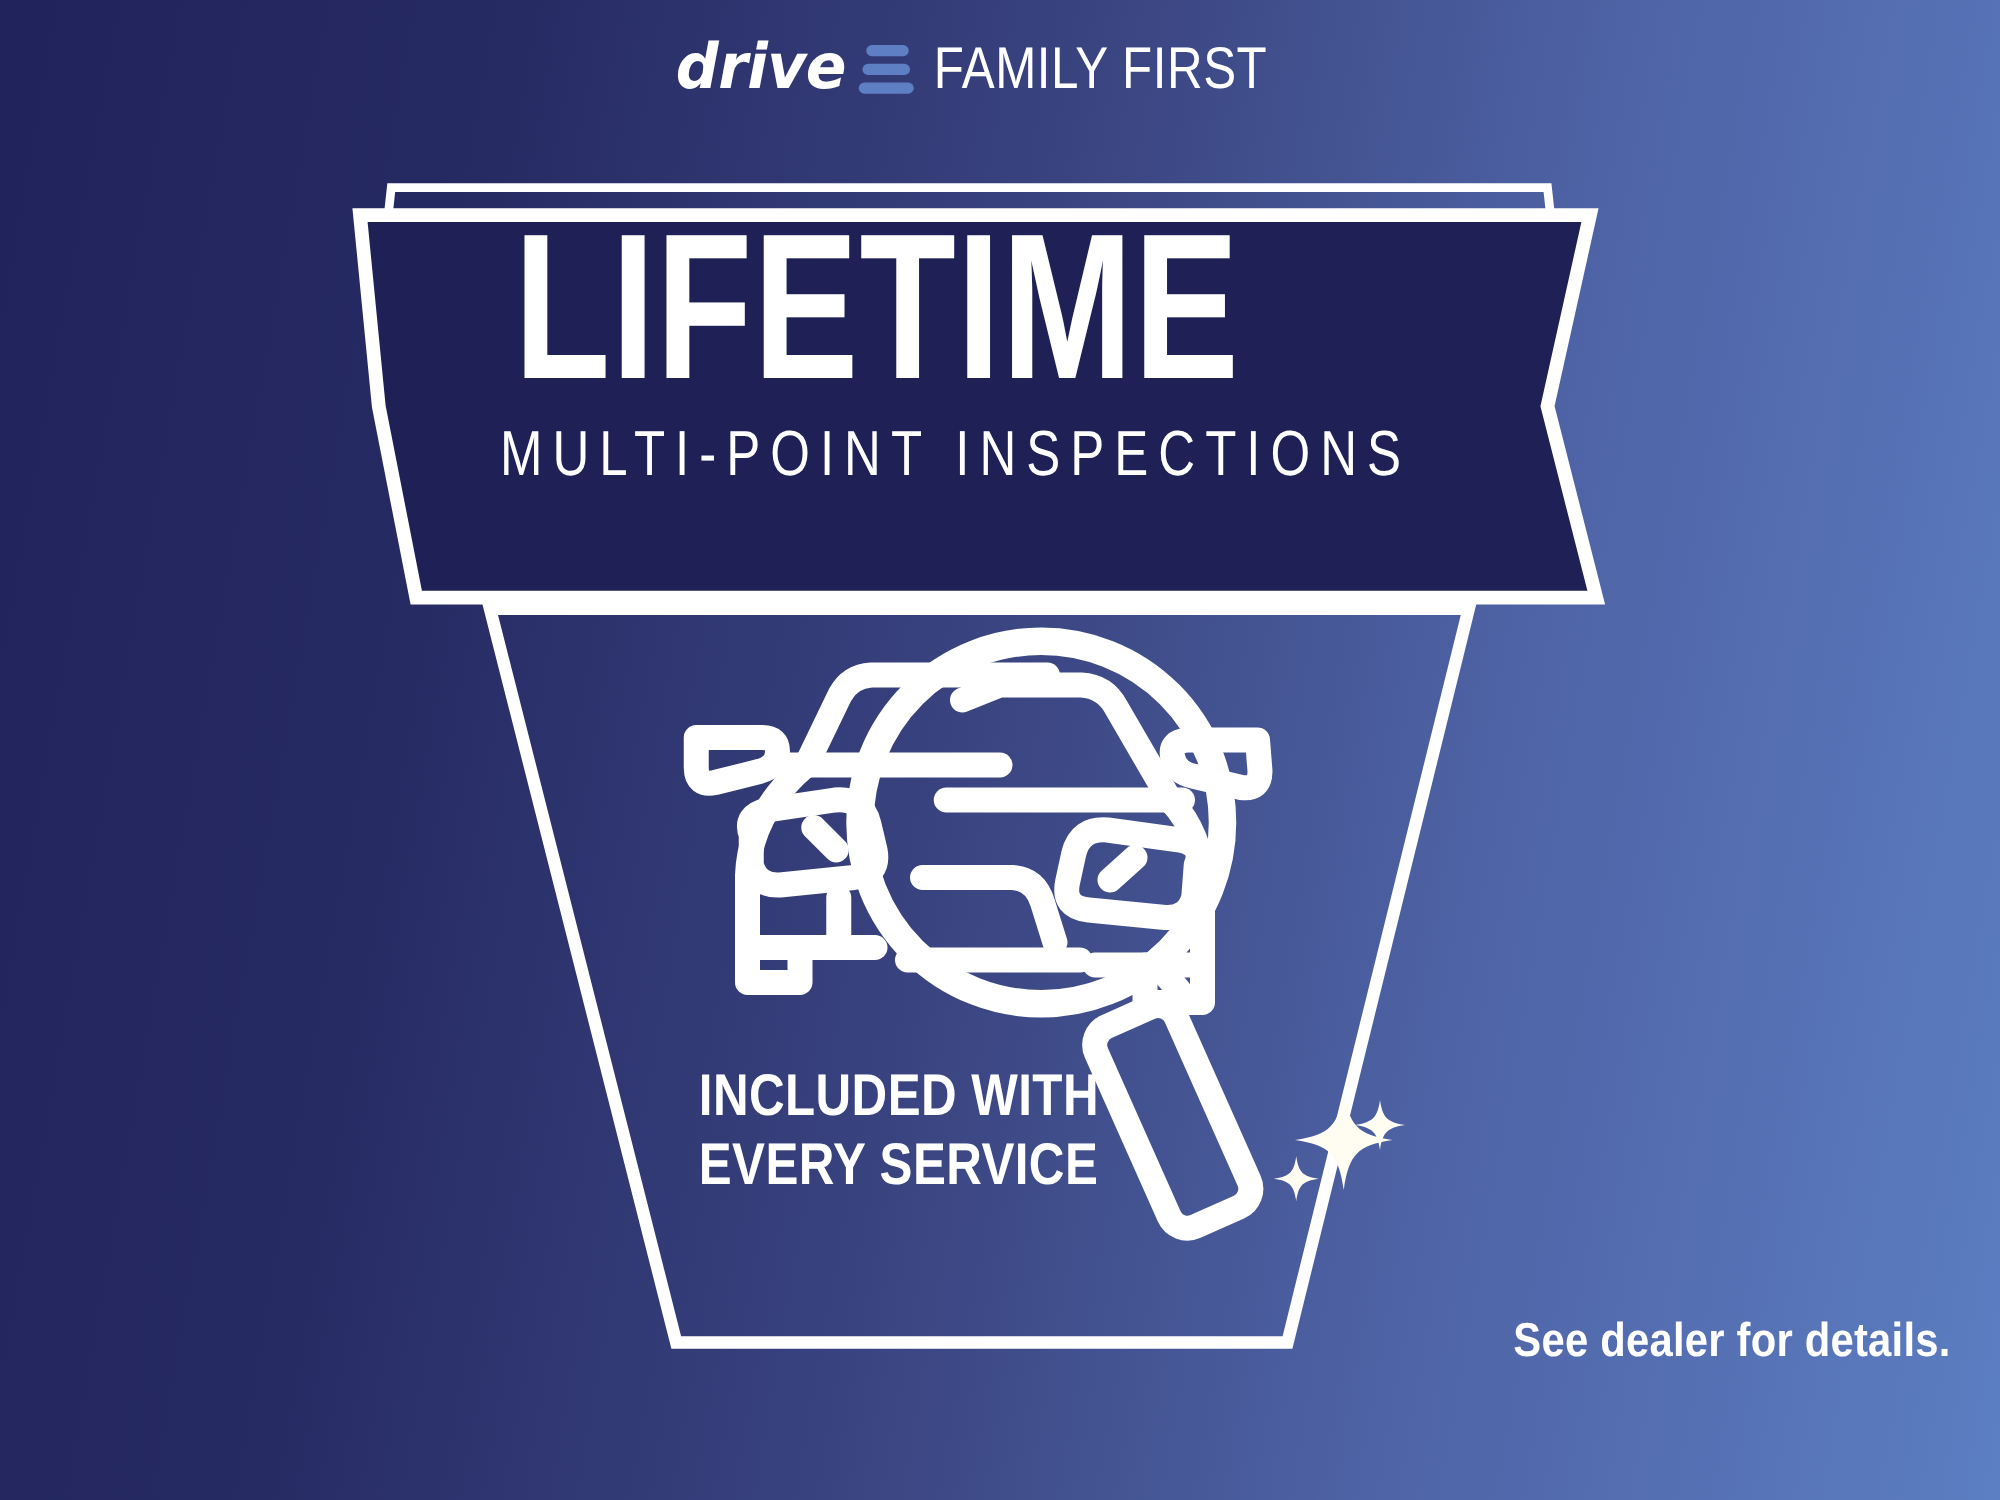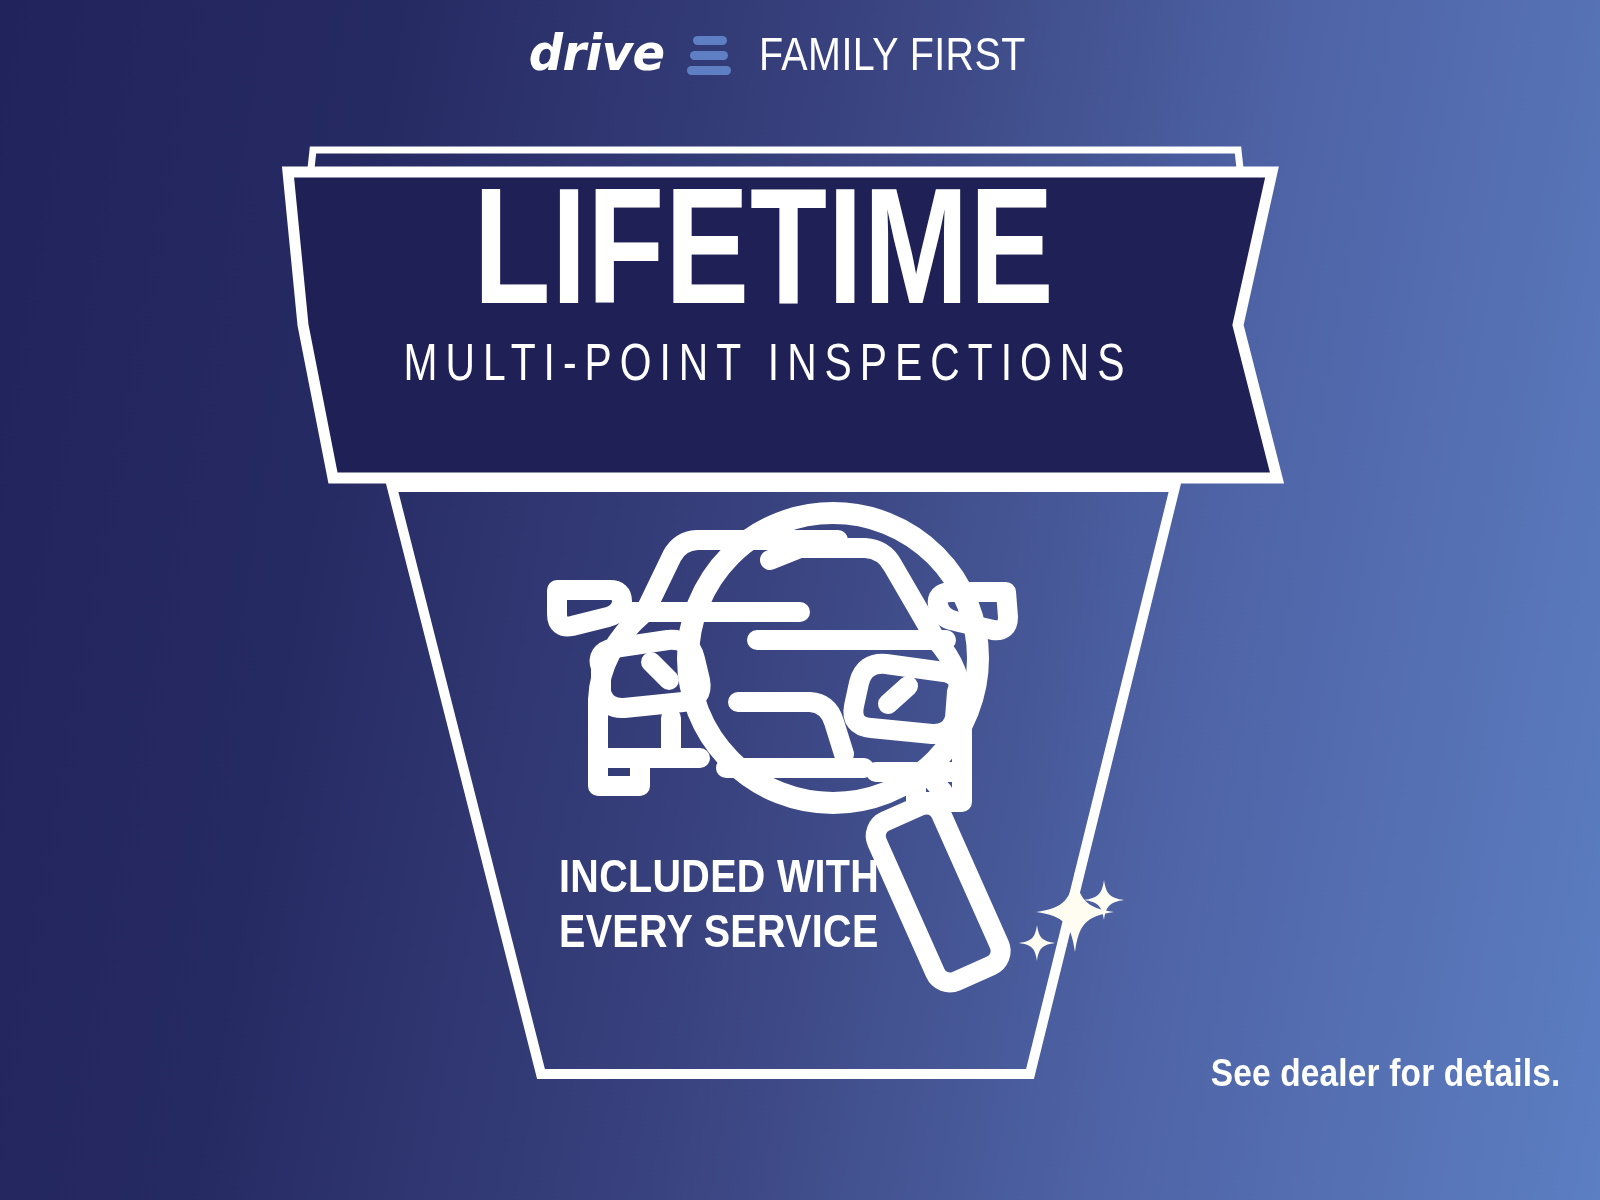--- a/index.html
+++ b/index.html
@@ -18,21 +18,21 @@
 
   
   #logo {
     position: absolute;
     top: 28px;
     left: 0;
     width: 1600px;
     display: flex;
     align-items: center;
     justify-content: center;
-    gap: 16px;
+    gap: 4px;
   }
   #logo-word {
     font-family: "DejaVu Sans", sans-serif;
     font-style: italic;
     font-weight: bold;
     font-size: 50px;
     letter-spacing: -0.5px;
     color: #ffffff;
     line-height: 1;
     transform: scaleX(0.96);
@@ -73,23 +73,22 @@
     top: 0; left: 0;
     width: 1600px;
     height: 1200px;
     pointer-events: none;
   }
 
   
   #banner-text-wrap {
     position: absolute;
     top: 170px;
-    left: 284px;
+    left: 296px;
     width: 960px;
-    text-align: center;
     pointer-events: none;
   }
   #banner-title {
     font-family: "Liberation Sans Narrow", "Liberation Sans", sans-serif;
     font-weight: bold;
     font-size: 166px;
     line-height: 0.92;
     color: #ffffff;
     letter-spacing: 1px;
     transform: scaleX(0.76);

